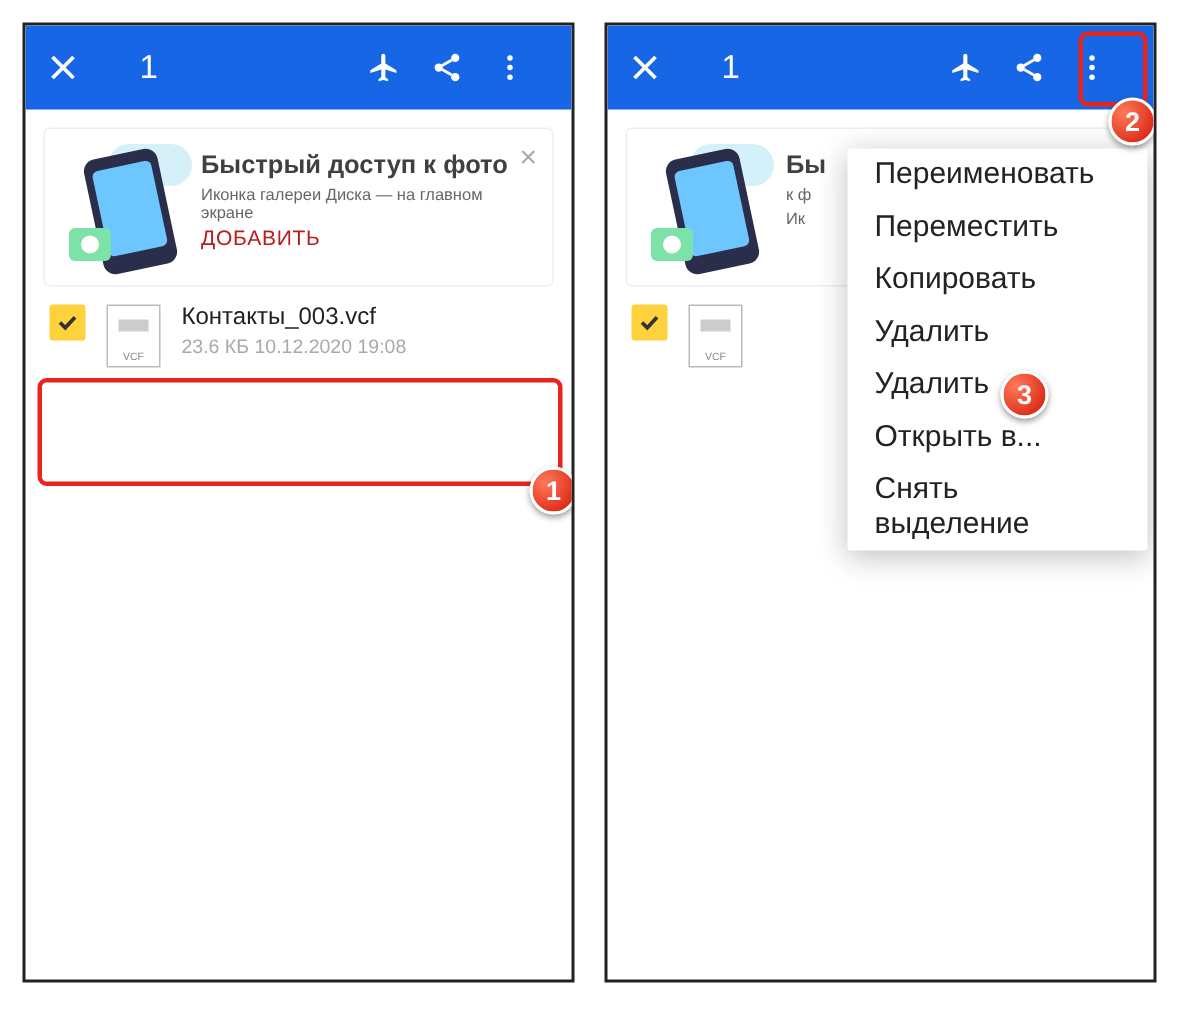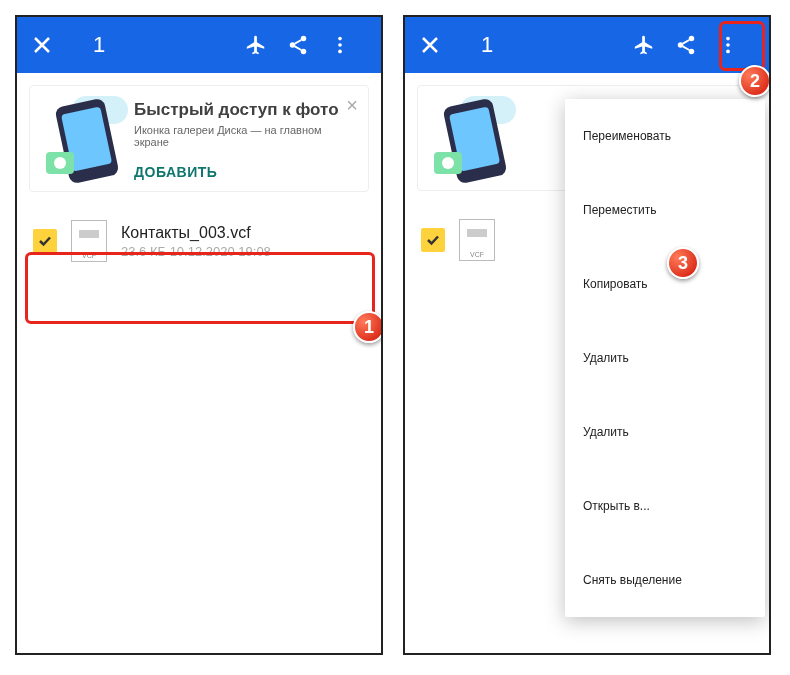--- a/index.html
+++ b/index.html
@@ -12,30 +12,30 @@
     .card { margin:12px; border:1px solid #eee; border-radius:4px; padding:14px 14px 10px 14px; display:flex; position:relative; }
     .card .close { position:absolute; right:10px; top:8px; color:#aaa; font-size:20px; }
     .phone-ill { width:80px; height:80px; margin-right:12px; position:relative; }
     .phone-body { position:absolute; width:50px; height:78px; background:#2b2e4a; border-radius:8px; left:18px; top:2px; transform:rotate(-12deg); }
     .phone-screen { position:absolute; width:40px; height:58px; background:#6ec6ff; border-radius:4px; left:5px; top:8px; }
     .cloud { position:absolute; width:56px; height:28px; background:#d4f1f9; border-radius:50px; top:-4px; left:28px; }
     .cam { position:absolute; width:28px; height:22px; background:#7de2a8; border-radius:4px; bottom:6px; left:2px; }
     .cam:before { content:""; position:absolute; width:12px; height:12px; background:#fff; border-radius:50%; top:5px; left:8px; }
     .card h3 { font-size:17px; font-weight:700; color:#404040; }
     .card p { font-size:11px; color:#666; margin-top:4px; }
-    .addlink { display:inline-block; color:#0f766e; font-weight:700; font-size:14px; margin-top:16px; letter-spacing:.5px; }
-    .file-row { height:74px; margin:0 8px; display:flex; align-items:center; padding:0 8px; position:relative; }
+    .addlink { display:inline-block; color:#b91c1c; font-weight:400; font-size:14px; margin-top:2px; letter-spacing:.5px; }
+    .file-row { height:74px; margin:0 8px; display:flex; align-items:flex-start; padding:0 8px; position:relative; }
     .file-row .chk { width:24px; height:24px; background:#fed23d; display:flex; align-items:center; justify-content:center; color:#333; border-radius:2px; }
     .file-thumb { width:36px; height:42px; border:1px solid #bbb; margin:0 14px; display:flex; flex-direction:column; align-items:center; justify-content:flex-end; color:#888; font-size:7px; padding-bottom:2px; }
     .file-thumb:before { content:""; width:20px; height:8px; background:#ccc; margin-bottom:14px; }
     .file-info .fname { font-size:16px; color:#222; }
     .file-info .fmeta { font-size:13px; color:#aaa; margin-top:2px; }
     .red-box { position:absolute; border:3px solid #e8251c; border-radius:6px; pointer-events:none; }
     .menu-panel { position:absolute; right:4px; top:82px; width:200px; background:#fff; box-shadow:0 4px 20px rgba(0,0,0,.25); border-radius:2px; z-index:10; }
-    .menu-item { padding:30px 18px; font-size:12px; color:#222; cursor:pointer; }
+    .menu-item { padding:6px 18px; font-size:20px; color:#222; cursor:pointer; }
     .marker { position:absolute; width:32px; height:32px; border-radius:50%; background:radial-gradient(circle at 30% 30%, #ff7a59, #d11507); color:#fff; display:flex; align-items:center; justify-content:center; font-size:18px; font-weight:700; border:2px solid #fff; box-shadow:0 2px 4px rgba(0,0,0,.4); z-index:50; }
     svg { display:block; }
   </style>
 </head>
 <body>
 
 <div class="screen">
   <div class="topbar">
     <span class="ticon">
       <svg width="18" height="18" viewBox="0 0 18 18">
@@ -133,20 +133,25 @@
   </div>
 
   <div class="card" style="overflow:hidden;">
     <div class="phone-ill">
       <div class="cloud"></div>
         <div class="phone-body">
           <div class="phone-screen"></div>
         </div>
         <div class="cam"></div>
     </div>
+    <div>
+      <h3>Бы</h3>
+      <p>к ф</p>
+      <p>Ик</p>
+    </div>
   </div>
 
   <div class="file-row">
     <div class="chk">
       <svg width="14" height="14" viewBox="0 0 14 14">
           <path d="M2 7 L5.5 10.5 L12 3.5" stroke="#333" stroke-width="2.5" fill="none"></path>
         </svg>
     </div>
     <div class="file-thumb">
         <span>VCF</span>

